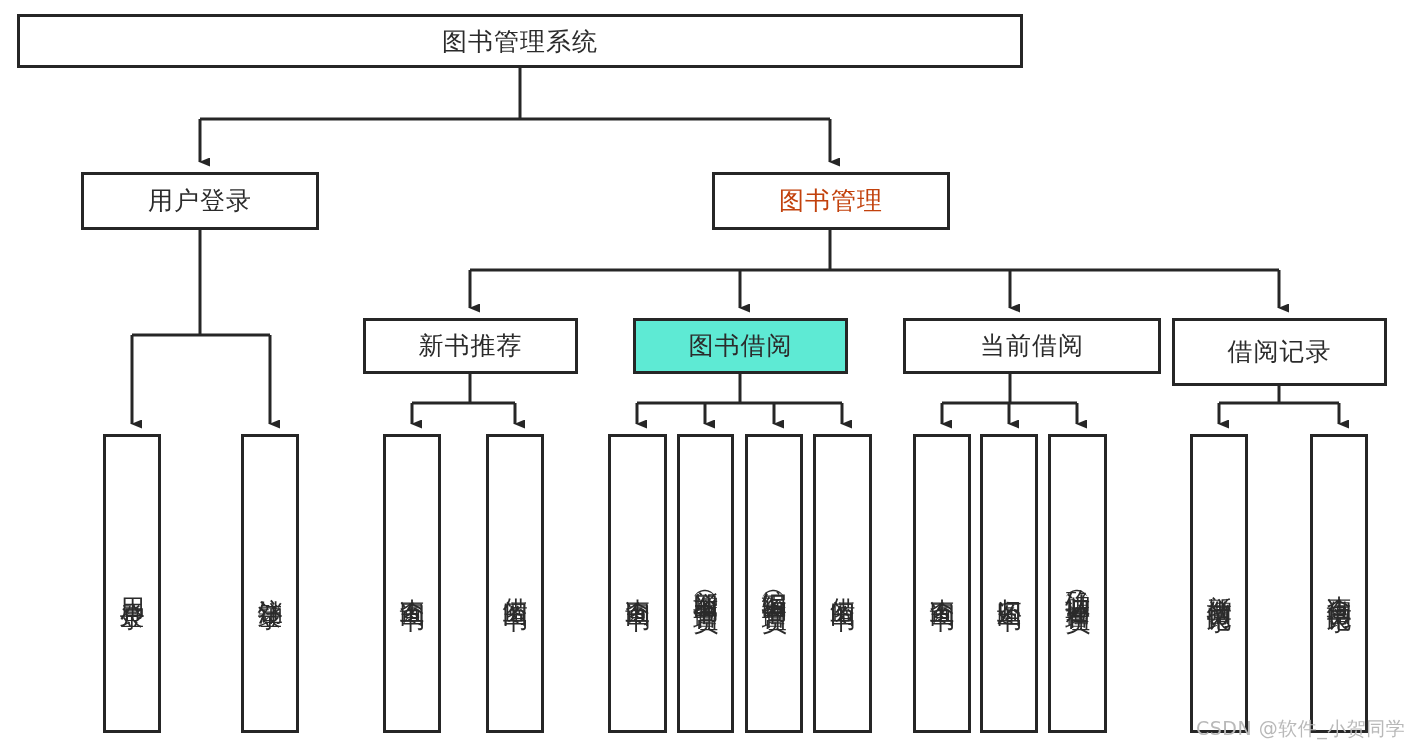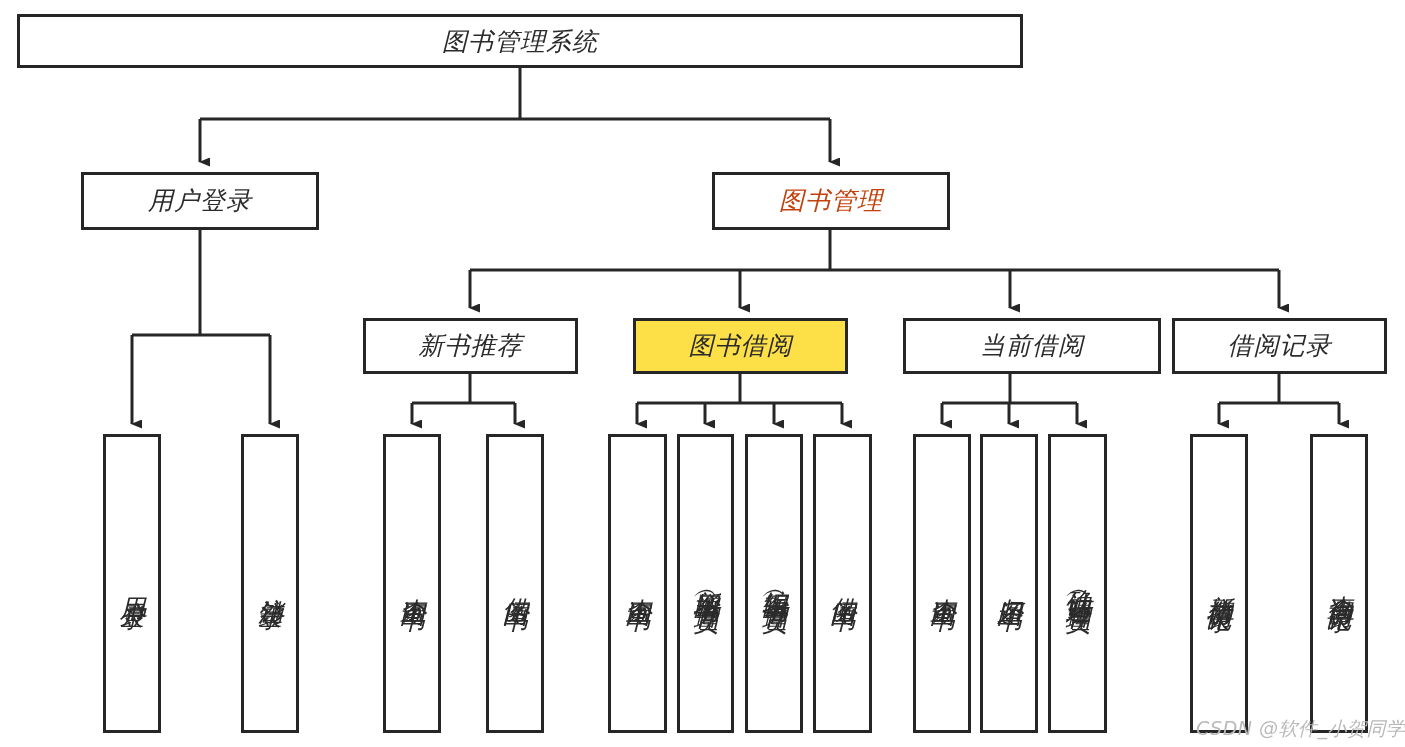--- a/index.html
+++ b/index.html
@@ -10,21 +10,20 @@
   }
   body {
     font-family: "DejaVu Sans", "Liberation Sans", sans-serif;
   }
   #diagram-root {
     position: relative;
     width: 1405px;
     height: 747px;
     background: #ffffff;
     overflow: hidden;
-    font-style: italic;
   }
   #wire-layer {
     position: absolute;
     left: 0;
     top: 0;
     width: 1405px;
     height: 747px;
     pointer-events: none;
   }
   .node {
@@ -126,27 +125,27 @@
   <div class="node node-h" style="left: 81px; top: 172px; width: 238px; height: 58px; border-color: rgb(38, 38, 38); background: rgb(255, 255, 255); color: rgb(43, 43, 43);">
     <span>用户登录</span>
   </div>
   <div class="node node-h" style="left: 712px; top: 172px; width: 238px; height: 58px; border-color: rgb(38, 38, 38); background: rgb(255, 255, 255); color: #c2410c;">
     <span>图书管理</span>
   </div>
 
   <div class="node node-h" style="left: 363px; top: 318px; width: 215px; height: 56px; border-color: rgb(38, 38, 38); background: rgb(255, 255, 255); color: rgb(43, 43, 43);">
     <span>新书推荐</span>
   </div>
-  <div class="node node-h" style="left: 633px; top: 318px; width: 215px; height: 56px; border-color: rgb(38, 38, 38); background: #fde047; color: rgb(43, 43, 43);">
+  <div class="node node-h" style="left: 633px; top: 318px; width: 215px; height: 56px; border-color: rgb(38, 38, 38); background: #5eead4; color: rgb(43, 43, 43);">
     <span>图书借阅</span>
   </div>
   <div class="node node-h" style="left: 903px; top: 318px; width: 258px; height: 56px; border-color: rgb(38, 38, 38); background: rgb(255, 255, 255); color: rgb(43, 43, 43);">
     <span>当前借阅</span>
   </div>
-  <div class="node node-h" style="left: 1172px; top: 318px; width: 215px; height: 56px; border-color: rgb(38, 38, 38); background: rgb(255, 255, 255); color: rgb(43, 43, 43); align-items: center;">
+  <div class="node node-h" style="left: 1172px; top: 318px; width: 215px; height: 68px; border-color: rgb(38, 38, 38); background: rgb(255, 255, 255); color: rgb(43, 43, 43); align-items: center;">
     <span>借阅记录</span>
   </div>
 
   <div class="node node-v" style="left: 103px; top: 434px; width: 58px; height: 299px; border-color: rgb(38, 38, 38); background: rgb(255, 255, 255); color: rgb(43, 43, 43);">
     <span>用户登录</span>
   </div>
   <div class="node node-v" style="left: 241px; top: 434px; width: 58px; height: 299px; border-color: rgb(38, 38, 38); background: rgb(255, 255, 255); color: rgb(43, 43, 43);">
     <span>注销登录</span>
   </div>
   <div class="node node-v" style="left: 383px; top: 434px; width: 58px; height: 299px; border-color: rgb(38, 38, 38); background: rgb(255, 255, 255); color: rgb(43, 43, 43);">

